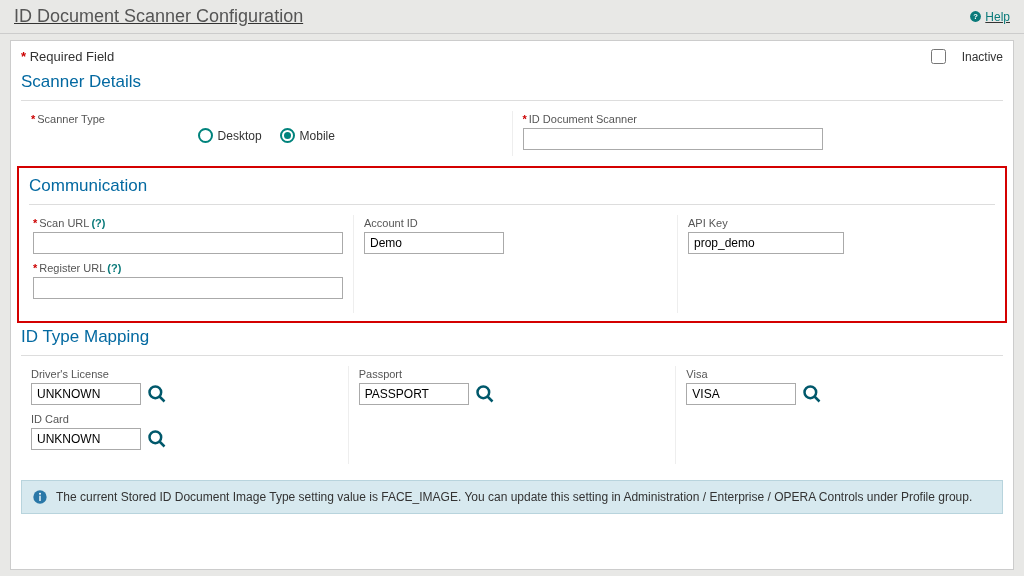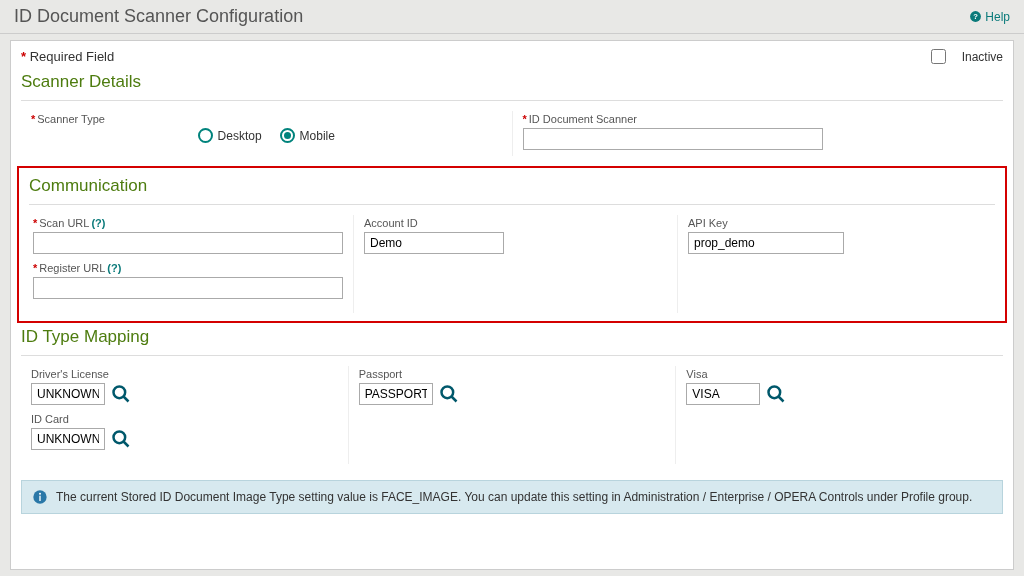--- a/index.html
+++ b/index.html
@@ -11,20 +11,21 @@
   width: 1024px;
   height: 576px;
   overflow: hidden;
 }
 .page-header {
   display: flex;
   justify-content: space-between;
   align-items: center;
   padding: 6px 14px;
   border-bottom: 1px solid #ccc;
+  text-decoration: underline;
 }
 .page-title {
   font-size: 18px;
   color: #555;
   font-weight: 400;
 }
 .help-link {
   color: #0a7a7a;
   font-size: 12px;
   display: flex;
@@ -47,21 +48,21 @@
   padding: 8px 10px 4px 10px;
 }
 .req-field { color: #333; font-size: 13px; }
 .req-field .ast { color: #c00; font-weight: bold; }
 .inactive-wrap { display: flex; align-items: center; gap: 16px; }
 .inactive-wrap input[type="checkbox"] {
   width: 15px; height: 15px; accent-color: #00837c;
 }
 .section-title {
   font-size: 17px;
-  color: #4d7c0f;
+  color: #0369a1;
   font-weight: 400;
   padding: 4px 10px 6px 10px;
 }
 .section-block { padding: 0 10px 10px 10px; }
 .hr { border-top: 1px solid #ddd; margin: 2px 10px 10px 10px; }
 .row3 { display: flex; gap: 0; }
 .col3 { flex: 1; padding: 2px 10px 6px 10px; border-right: 1px solid #eee; }
 .col3:last-child { border-right: none; }
 .field-label { display: block; font-size: 11px; color: #555; margin-bottom: 3px; }
 .field-label .ast { color: #c00; font-weight: bold; margin-right: 2px; }
@@ -69,21 +70,21 @@
 .input-row { display: flex; align-items: center; gap: 6px; }
 input[type="text"], .text-input {
   border: 1px solid #aaa;
   height: 22px;
   padding: 2px 5px;
   font-size: 12px;
   background: #fff;
 }
 .w-small { width: 90px; }
 .w-med { width: 140px; }
-.w-mid { width: 74px; }
+.w-mid { width: 110px; }
 .w-large { width: 310px; }
 .w-wide { width: 300px; }
 .mag-btn {
   background: none; border: none; padding: 0; cursor: pointer;
   display: flex; align-items: center;
 }
 .mag-btn svg { width: 20px; height: 20px; }
 .radio-row { display: flex; gap: 18px; align-items: center; margin-top: 2px; justify-content: center; }
 .radio-opt { display: flex; align-items: center; gap: 5px; cursor: pointer; }
 .radio-outer {

